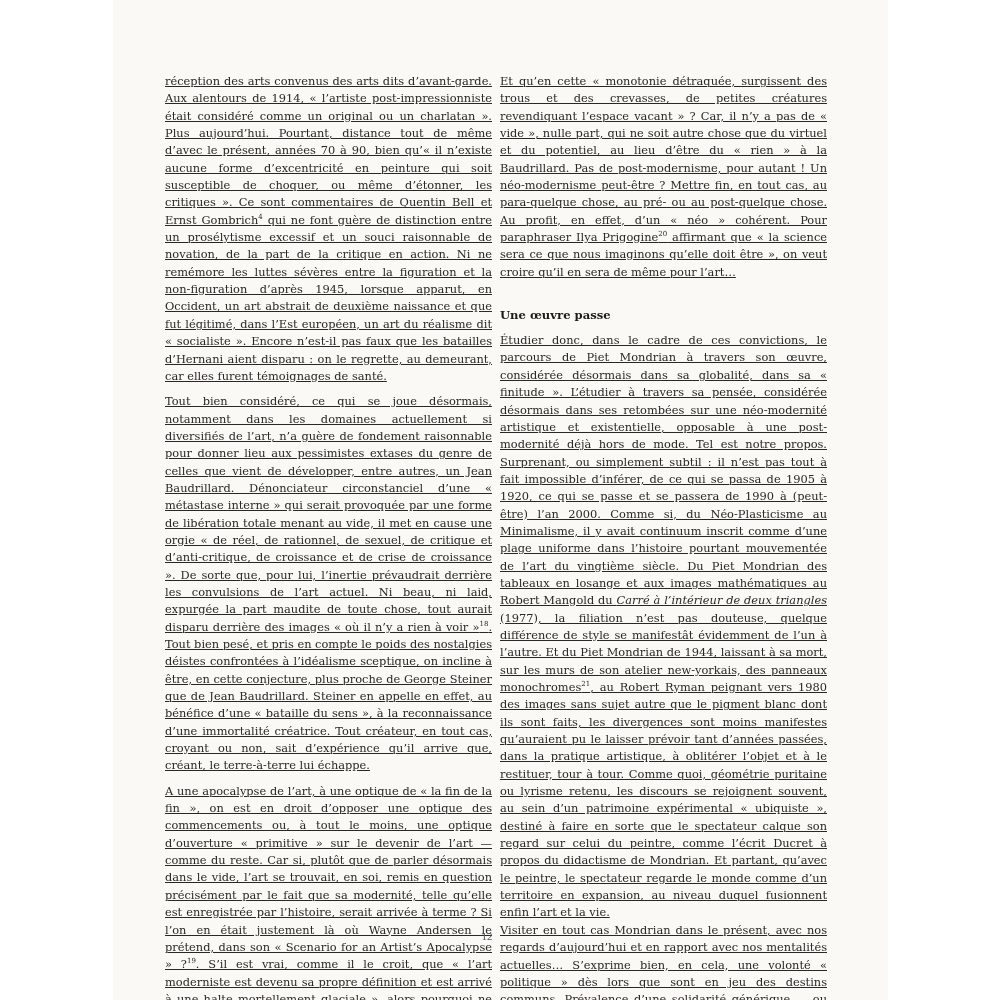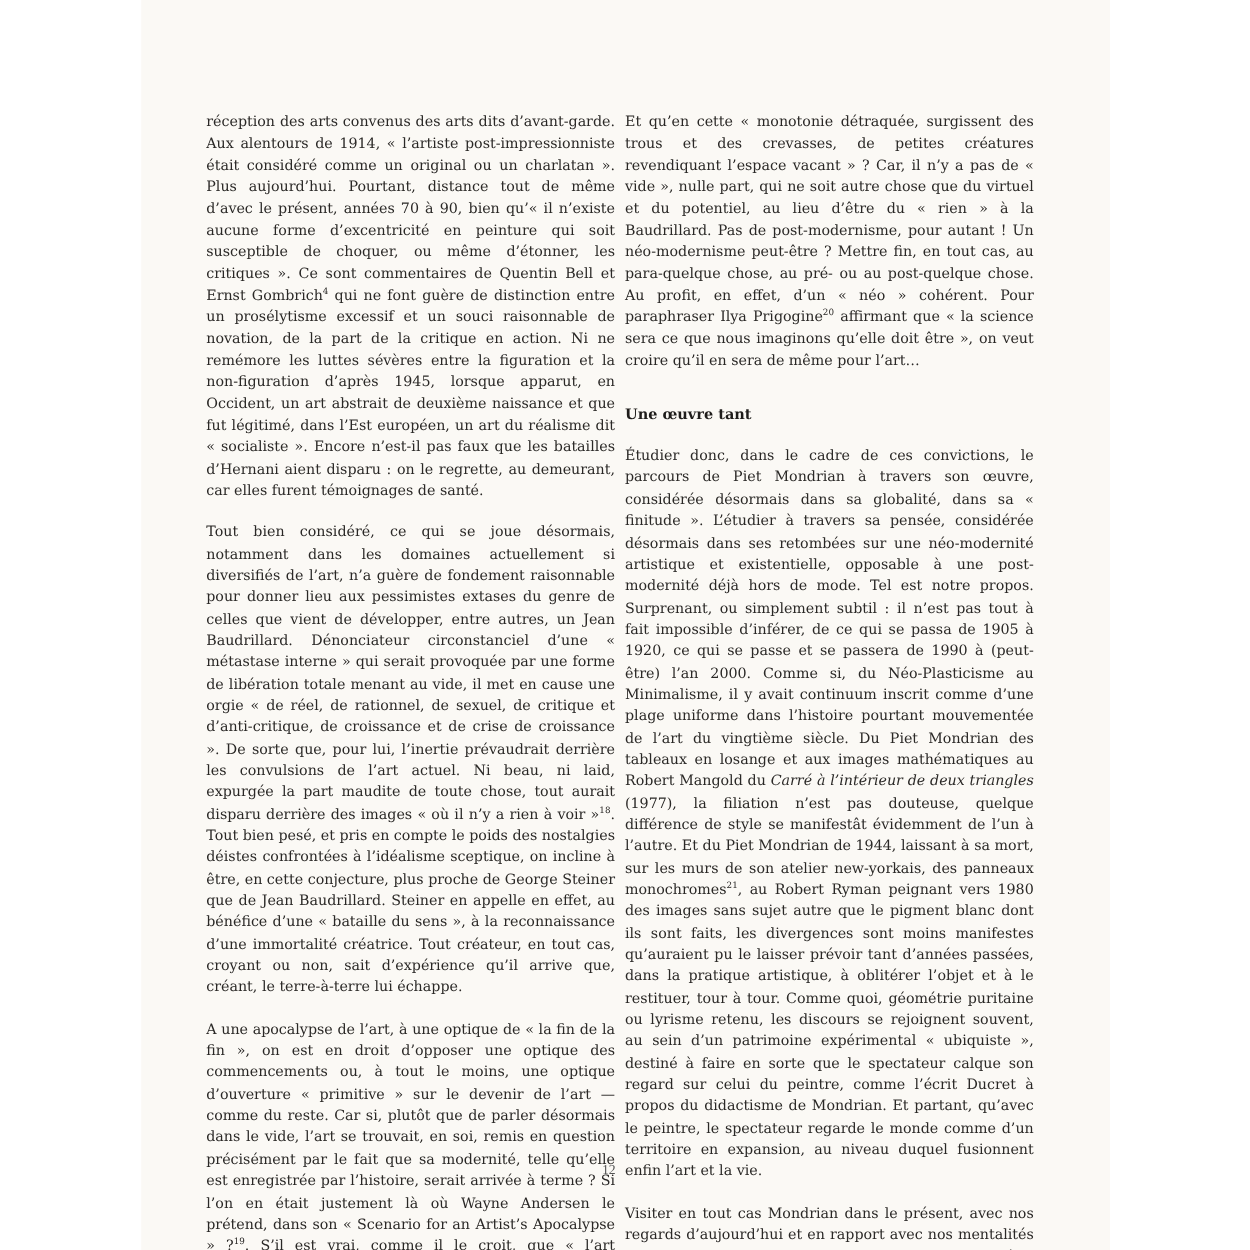--- a/index.html
+++ b/index.html
@@ -12,21 +12,21 @@
       background: #fbf9f5;
     }
     .col {
       position: absolute; top: 73px; width: 327px;
       font-family: "DejaVu Serif", "Liberation Serif", serif;
       font-size: 11.4px; line-height: 17.35px; color: #2a2826;
       text-align: justify; hyphens: manual;
     }
     .col-left { left: 52px; }
     .col-right { left: 387px; }
-    .col p { margin: 16px 0 8px 0; text-indent: 0; }
+    .col p { margin: 0 0 8px 0; text-indent: 0; text-decoration: underline; }
     .col p.tight { margin-bottom: 0; }
     .col h3 {
       font-family: "DejaVu Serif", "Liberation Serif", serif;
       font-weight: bold; font-size: 11.6px; margin: 26px 0 8px 0; line-height: 17px;
       color: #1e1c1a;
     }
     sup { font-size: 7px; line-height: 0; vertical-align: super; }
     em { font-style: italic; }
     .pagenum {
       position: absolute; left: 359px; top: 930px; width: 30px; text-align: center;
@@ -42,21 +42,21 @@
     <p><span>réception des arts convenus des arts dits d’avant-garde. Aux alentours de 1914, « l’artiste post-impressionniste était considéré comme un original ou un charlatan ». Plus aujourd’hui. Pourtant, distance tout de même d’avec le présent, années 70 à 90, bien qu’« il n’existe aucune forme d’excentricité en peinture qui soit susceptible de choquer, ou même d’étonner, les critiques ». Ce sont commentaires de Quentin Bell et Ernst Gombrich</span><sup>4</sup><span> qui ne font guère de distinction entre un prosélytisme excessif et un souci raisonnable de novation, de la part de la critique en action. Ni ne remémore les luttes sévères entre la figuration et la non-figuration d’après 1945, lorsque apparut, en Occident, un art abstrait de deuxième naissance et que fut légitimé, dans l’Est européen, un art du réalisme dit « socialiste ». Encore n’est-il pas faux que les batailles d’Hernani aient disparu : on le regrette, au demeurant, car elles furent témoignages de santé.</span></p>
 
     <p><span>Tout bien considéré, ce qui se joue désormais, notamment dans les domaines actuellement si diversifiés de l’art, n’a guère de fondement raisonnable pour donner lieu aux pessimistes extases du genre de celles que vient de développer, entre autres, un Jean Baudrillard. Dénonciateur circonstanciel d’une « métastase interne » qui serait provoquée par une forme de libération totale menant au vide, il met en cause une orgie « de réel, de rationnel, de sexuel, de critique et d’anti-critique, de croissance et de crise de croissance ». De sorte que, pour lui, l’inertie prévaudrait derrière les convulsions de l’art actuel. Ni beau, ni laid, expurgée la part maudite de toute chose, tout aurait disparu derrière des images « où il n’y a rien à voir »</span><sup>18</sup><span>. Tout bien pesé, et pris en compte le poids des nostalgies déistes confrontées à l’idéalisme sceptique, on incline à être, en cette conjecture, plus proche de George Steiner que de Jean Baudrillard. Steiner en appelle en effet, au bénéfice d’une « bataille du sens », à la reconnaissance d’une immortalité créatrice. Tout créateur, en tout cas, croyant ou non, sait d’expérience qu’il arrive que, créant, le terre-à-terre lui échappe.</span></p>
 
     <p><span>A une apocalypse de l’art, à une optique de « la fin de la fin », on est en droit d’opposer une optique des commencements ou, à tout le moins, une optique d’ouverture « primitive » sur le devenir de l’art — comme du reste. Car si, plutôt que de parler désormais dans le vide, l’art se trouvait, en soi, remis en question précisément par le fait que sa modernité, telle qu’elle est enregistrée par l’histoire, serait arrivée à terme ? Si l’on en était justement là où Wayne Andersen le prétend, dans son « Scenario for an Artist’s Apocalypse » ?</span><sup>19</sup><span>. S’il est vrai, comme il le croit, que « l’art moderniste est devenu sa propre définition et est arrivé à une halte mortellement glaciale », alors pourquoi ne pas considérer, avec lui, qu’après que tout se soit ainsi rompu, tout puisse </span></p>
   </div>
 
   <div class="col col-right">
     <p><span>Et qu’en cette « monotonie détraquée, surgissent des trous et des crevasses, de petites créatures revendiquant l’espace vacant » ? Car, il n’y a pas de « vide », nulle part, qui ne soit autre chose que du virtuel et du potentiel, au lieu d’être du « rien » à la Baudrillard. Pas de post-modernisme, pour autant ! Un néo-modernisme peut-être ? Mettre fin, en tout cas, au para-quelque chose, au pré- ou au post-quelque chose. Au profit, en effet, d’un « néo » cohérent. Pour paraphraser Ilya Prigogine</span><sup>20</sup><span> affirmant que « la science sera ce que nous imaginons qu’elle doit être », on veut croire qu’il en sera de même pour l’art…</span></p>
 
-    <h3>Une œuvre tant</h3>
+    <h3>Une œuvre passe</h3>
 
     <p class="tight"><span>Étudier donc, dans le cadre de ces convictions, le parcours de Piet Mondrian à travers son œuvre, considérée désormais dans sa globalité, dans sa « finitude ». L’étudier à travers sa pensée, considérée désormais dans ses retombées sur une néo-modernité artistique et existentielle, opposable à une post-modernité déjà hors de mode. Tel est notre propos. Surprenant, ou simplement subtil : il n’est pas tout à fait impossible d’inférer, de ce qui se passa de 1905 à 1920, ce qui se passe et se passera de 1990 à (peut-être) l’an 2000. Comme si, du Néo-Plasticisme au Minimalisme, il y avait continuum inscrit comme d’une plage uniforme dans l’histoire pourtant mouvementée de l’art du vingtième siècle. Du Piet Mondrian des tableaux en losange et aux images mathématiques au Robert Mangold du </span><em>Carré à l’intérieur de deux triangles</em><span> (1977), la filiation n’est pas douteuse, quelque différence de style se manifestât évidemment de l’un à l’autre. Et du Piet Mondrian de 1944, laissant à sa mort, sur les murs de son atelier new-yorkais, des panneaux monochromes</span><sup>21</sup><span>, au Robert Ryman peignant vers 1980 des images sans sujet autre que le pigment blanc dont ils sont faits, les divergences sont moins manifestes qu’auraient pu le laisser prévoir tant d’années passées, dans la pratique artistique, à oblitérer l’objet et à le restituer, tour à tour. Comme quoi, géométrie puritaine ou lyrisme retenu, les discours se rejoignent souvent, au sein d’un patrimoine expérimental « ubiquiste », destiné à faire en sorte que le spectateur calque son regard sur celui du peintre, comme l’écrit Ducret à propos du didactisme de Mondrian. Et partant, qu’avec le peintre, le spectateur regarde le monde comme d’un territoire en expansion, au niveau duquel fusionnent enfin l’art et la vie.</span></p>
 
     <p>Visiter en tout cas Mondrian dans le présent, avec nos regards d’aujourd’hui et en rapport avec nos mentalités actuelles… S’exprime bien, en cela, une volonté « politique » dès lors que sont en jeu des destins communs. Prévalence d’une solidarité générique — ou génétique — sur un égocentrisme volontiers frileux. Plutôt le cosmique que le fragmentaire. Telle serait la leçon. Combat ultime de générations ?</p>
   </div>
 
   <div class="pagenum">12</div>
 </div>
 
 </body></html>

